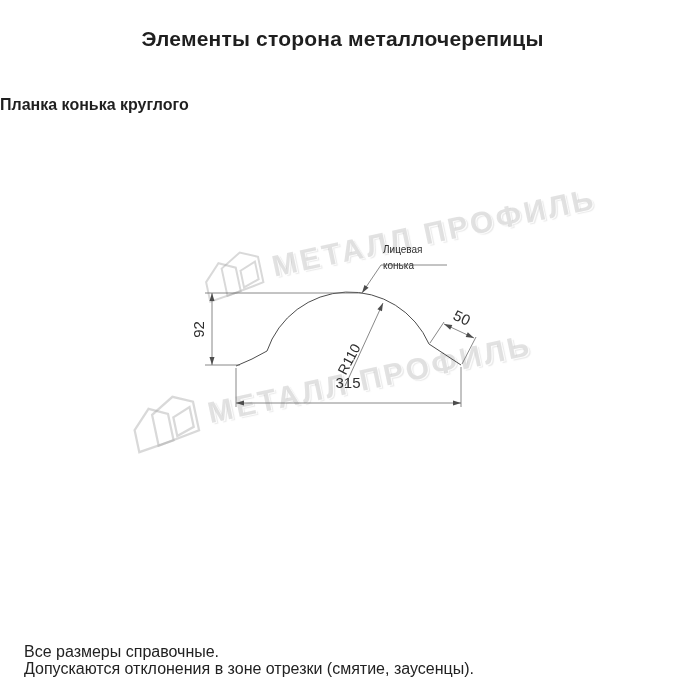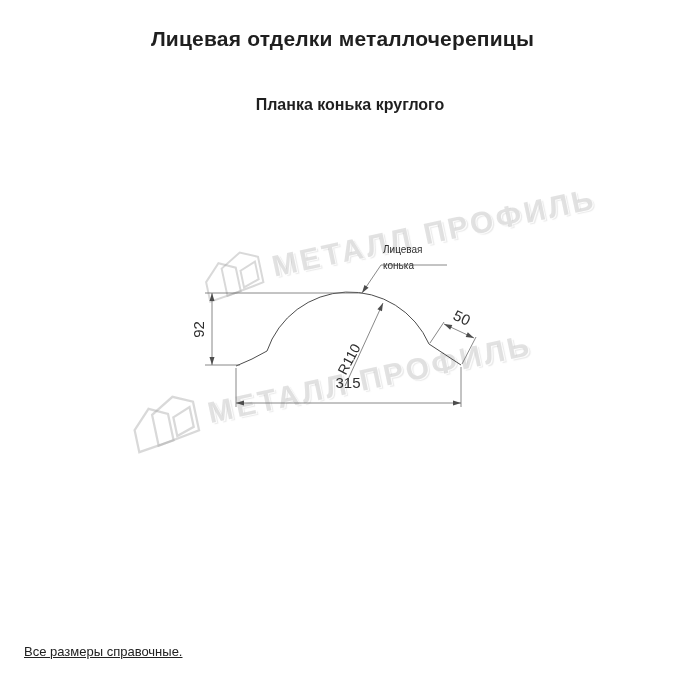--- a/index.html
+++ b/index.html
@@ -5,21 +5,21 @@
   html,body{margin:0;padding:0;background:#fff;}
   .page{
     position:relative;width:700px;height:700px;background:#fff;overflow:hidden;
     font-family:"Liberation Sans","DejaVu Sans",sans-serif;color:#1a1a1a;
   }
   .title{
     position:absolute;top:27px;left:0;width:685px;text-align:center;
     font-size:21px;font-weight:bold;letter-spacing:.2px;color:#1f1f1f;
   }
   .subtitle{
-    position:absolute;top:95px;left:0;width:700px;text-align:center;
+    position:absolute;top:95px;left:0;width:700px;text-align:left;
     font-size:16px;font-weight:bold;line-height:20px;color:#1f1f1f;
   }
   
   .wm{
     position:absolute;display:flex;align-items:center;gap:8px;
     transform-origin:0 50%;transform:rotate(-12deg);pointer-events:none;
   }
   .wm-text{
     font-size:30px;font-weight:bold;letter-spacing:3px;white-space:nowrap;
     color:rgba(158,158,158,0.30);
@@ -29,29 +29,29 @@
   .wm-lower{left:130px;top:403px;}
   .diagram-svg{position:absolute;left:0;top:0;}
   .dim-label{
     position:absolute;font-size:15px;color:#2e2e2e;text-align:center;
     transform-origin:center center;white-space:nowrap;
   }
   .face-label{
     position:absolute;left:383px;top:242px;font-size:10px;line-height:16px;color:#2e2e2e;
   }
   .footer{
-    position:absolute;left:24px;top:643px;font-size:13px;line-height:17px;color:#222;text-decoration:underline;
+    position:absolute;left:24px;top:643px;font-size:16px;line-height:17px;color:#222;
   }
 </style>
 </head>
 <body>
 
 <div class="page">
 
-  <div class="title">Лицевая отделки металлочерепицы</div>
+  <div class="title">Элементы сторона металлочерепицы</div>
 
   <div class="subtitle">
     <div>Планка конька круглого</div>
   </div>
 
   <div class="wm wm-upper">
     <svg width="64" height="48" viewBox="0 0 64 48">
       <g fill="none" stroke="rgba(170,170,170,0.45)" stroke-width="2">
         <path d="M4,25 L20,9 L36,17 L36,41 L4,45 Z"></path>
         <path d="M22,15 L43,3 L60,11 L60,37 L22,43 Z"></path>
@@ -115,15 +115,16 @@
 
   <div class="dim-label" style="left:327px;top:351px;width:44px;font-size:14px;transform:rotate(-62deg);">R110</div>
 
   <div class="face-label">
     <div>Лицевая</div>
     <div>конька</div>
   </div>
 
   <div class="footer">
     <div>Все размеры справочные.</div>
+    <div>Допускаются отклонения в зоне отрезки (смятие, заусенцы).</div>
   </div>
 
 </div>
 
 </body></html>

